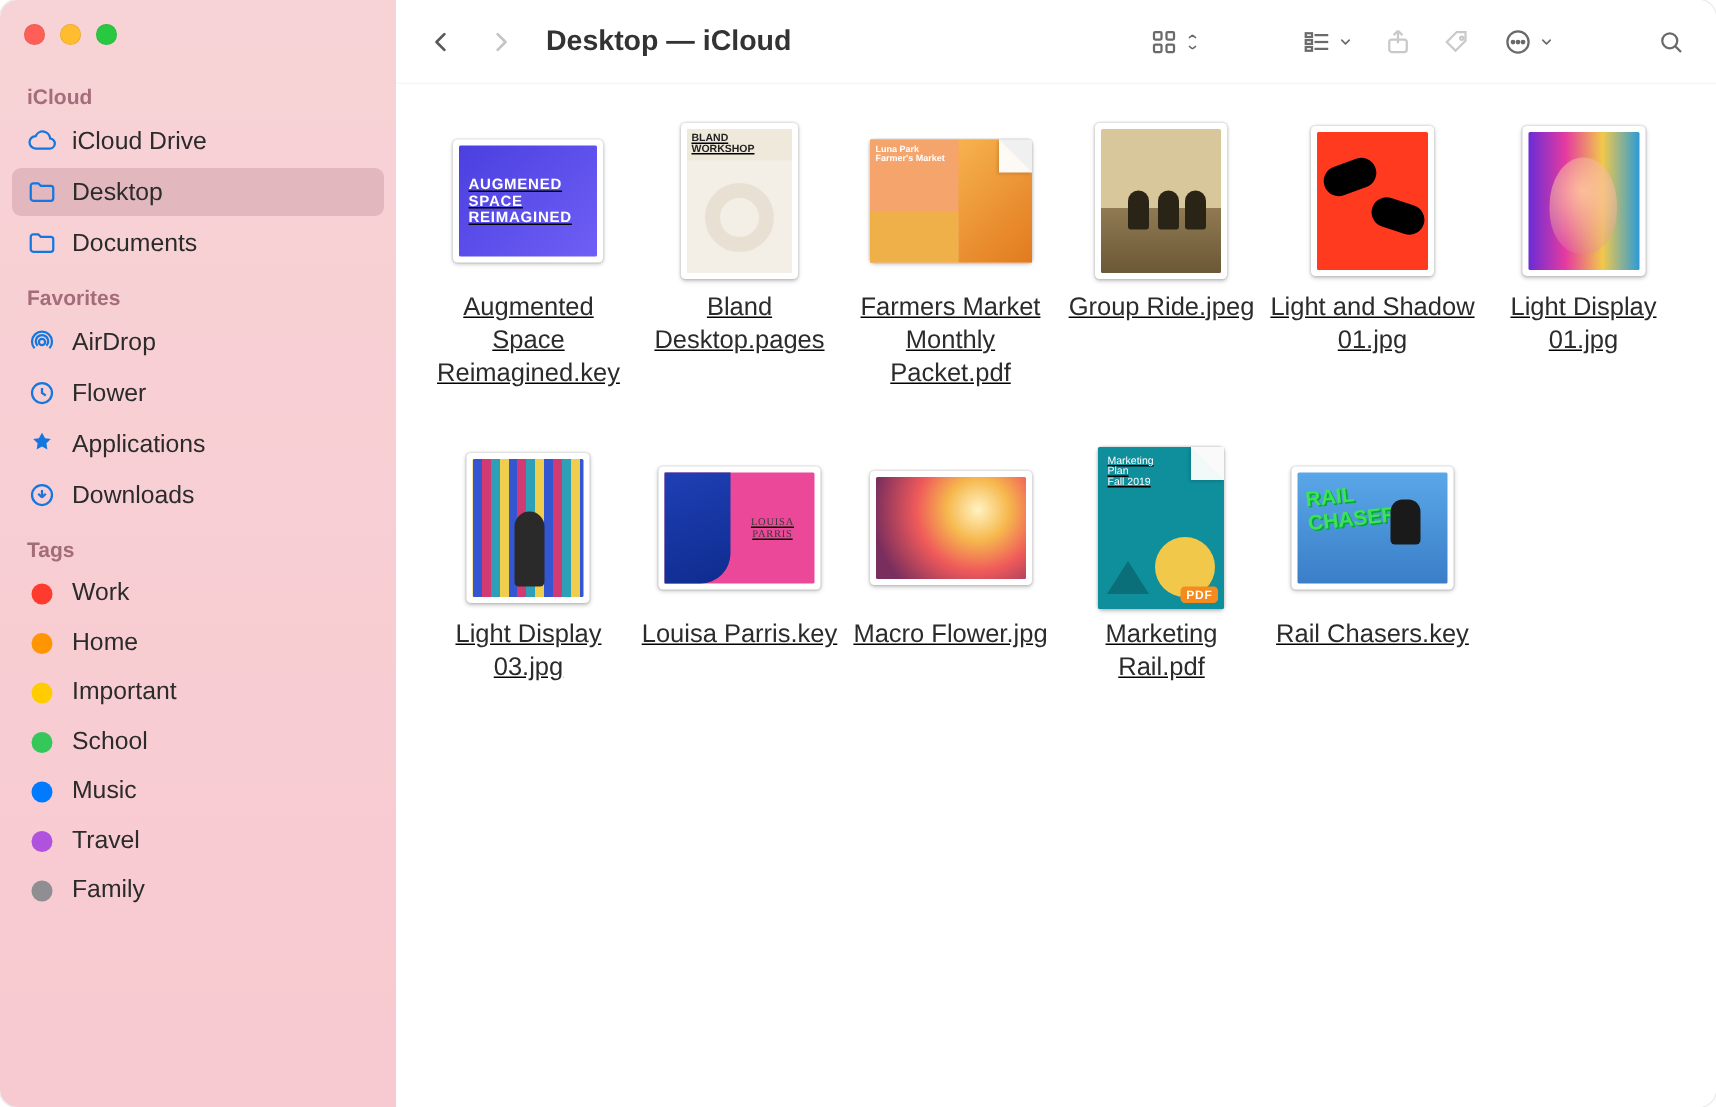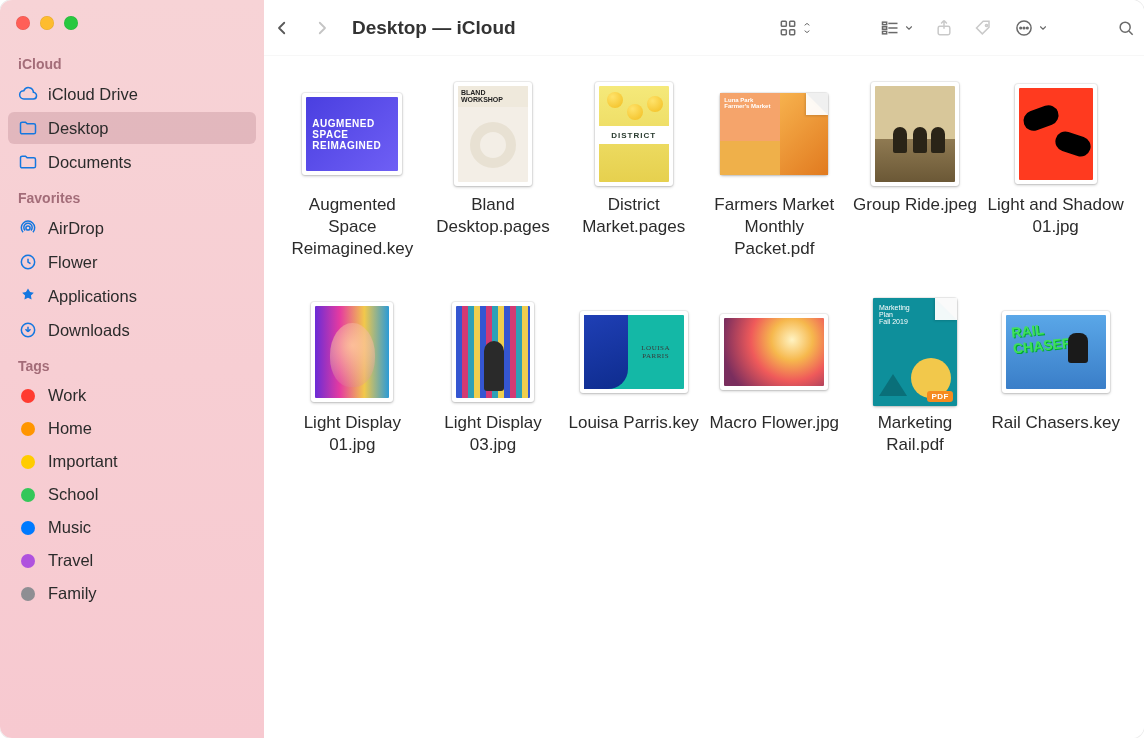--- a/index.html
+++ b/index.html
@@ -59,21 +59,21 @@
   .main {
     flex:1;
     display:flex;
     flex-direction: column;
     background:#ffffff;
   }
   .toolbar {
     height: 56px;
     display:flex;
     align-items:center;
-    padding: 0 2px;
+    padding: 0 14px;
     gap: 8px;
     border-bottom: 1px solid rgba(0,0,0,0.03);
   }
   .tb-btn {
     width:32px; height:30px;
     border-radius:6px;
     display:flex; align-items:center; justify-content:center;
     color:#595959;
   }
   .tb-btn.disabled { color:#c4c4c4; }
@@ -87,20 +87,21 @@
   
   .content {
     flex:1;
     overflow:auto;
     padding: 28px 20px 20px 20px;
   }
   .grid {
     display:grid;
     grid-template-columns: repeat(6, 1fr);
     gap: 42px 4px;
+    text-decoration: underline;
   }
   .file {
     display:flex;
     flex-direction:column;
     align-items:center;
     gap:10px;
   }
   .thumb {
     width: 108px;
     height: 100px;
@@ -169,21 +170,21 @@
   .th-ls { width:82px; height:100px;}
   .th-ls .inner{background:#ff3a1f; position:relative; overflow:hidden;}
   .th-ls .hand{position:absolute; width:36px; height:20px; background:#000; border-radius:10px; transform:rotate(-20deg);}
   .th-ld1 { width:82px; height:100px;}
   .th-ld1 .inner{background:linear-gradient(90deg,#6a2cd6,#e53aa0,#f2c84b,#2c9bd6); position:relative;}
   .th-ld1 .face{position:absolute; left:20%; top:18%; width:60%; height:70%; background:radial-gradient(circle at 50% 35%, rgba(255,200,160,.85), rgba(200,100,160,.2)); border-radius:50% 50% 45% 45%;}
   .th-ld3 { width:82px; height:100px;}
   .th-ld3 .inner{background:repeating-linear-gradient(90deg,#3556d1 0 6px,#d23a73 6px 12px,#2da0b7 12px 18px,#efce4e 18px 24px); position:relative;}
   .th-ld3 .fig{position:absolute; left:38%; bottom:8%; width:20px; height:50px; background:#2a2a2a; border-radius:10px 10px 3px 3px;}
   .th-louisa { width:108px; height:82px;}
-  .th-louisa .inner{background:#14b8a6; display:flex;}
+  .th-louisa .inner{background:#ec4899; display:flex;}
   .th-louisa .l{width:44%; background:linear-gradient(160deg,#1f3fb5,#0e2c8e); border-radius:0 0 20px 0;}
   .th-louisa .r{flex:1; display:flex; align-items:center; justify-content:center; color:#3a3a3a; font-size:7px; font-family:Georgia,serif; letter-spacing:.5px; text-align:center;}
   .th-macro { width:108px; height:76px;}
   .th-macro .inner{background:radial-gradient(circle at 68% 32%, #fff3c2 0%, #f6b84d 25%, #ef5a5a 50%, #7a2e5e 85%);}
   .th-mplan { width:84px; height:108px; position:relative;}
   .th-mplan .inner{background:#0e8f9b; position:relative; color:#fff; font-size:7px; padding:6px;}
   .th-mplan .shape1{position:absolute; right:6px; bottom:8px; width:40px;height:40px; border-radius:50%; background:#f2c84b;}
   .th-mplan .shape2{position:absolute; left:6px; bottom:10px; width:0;height:0; border-left:14px solid transparent;border-right:14px solid transparent;border-bottom:22px solid #0a6f79;}
   .th-mplan .fold{position:absolute; top:0; right:0; width:0;height:0; border-left:22px solid rgba(255,255,255,.95); border-top:22px solid #fafafa; filter:drop-shadow(-1px 1px 1px rgba(0,0,0,.15));}
   .th-mplan .badge{position:absolute; right:4px; bottom:4px; background:#f58b1f; color:#fff; font-size:8px; font-weight:800; padding:1px 4px; border-radius:3px; letter-spacing:.5px;}
@@ -399,33 +400,20 @@
                   <div class="bot">
                     <div class="ring"></div>
                   </div>
                 </div>
               </div>
             </div>
     <div class="fname">Bland Desktop.pages</div>
           </div>
           <div class="file">
     <div class="thumb">
-              <div class="frame th-district">
-                <div class="inner">
-                  <div class="fruit" style="left:8px;top:6px"></div>
-                  <div class="fruit" style="right:6px;top:10px"></div>
-                  <div class="fruit" style="left:28px;top:18px"></div>
-                  <div class="band">DISTRICT</div>
-                </div>
-              </div>
-            </div>
-    <div class="fname">District Market.pages</div>
-          </div>
-          <div class="file">
-    <div class="thumb">
               <div class="frame th-farmers" style="padding:0">
                 <div class="inner">
                   <div class="lt">Luna Park<br>Farmer's Market</div>
                   <div class="rt"></div>
                   <div class="lb"></div>
                   <div class="fold"></div>
                 </div>
               </div>
             </div>
     <div class="fname">Farmers Market Monthly Packet.pdf</div>

